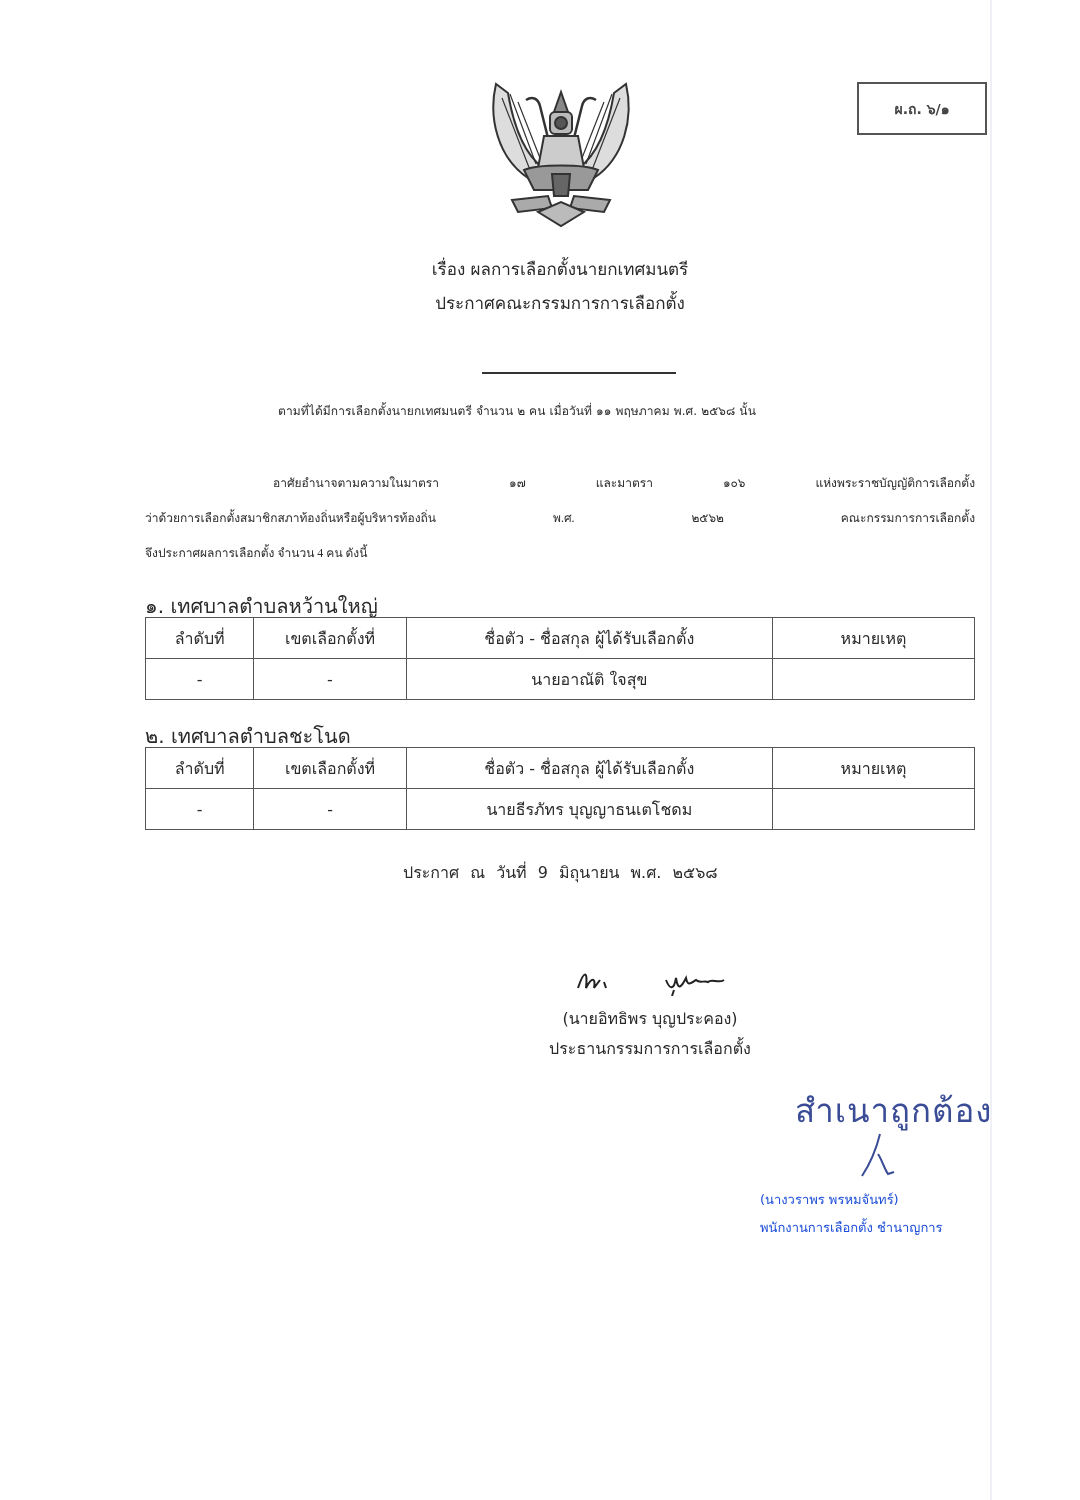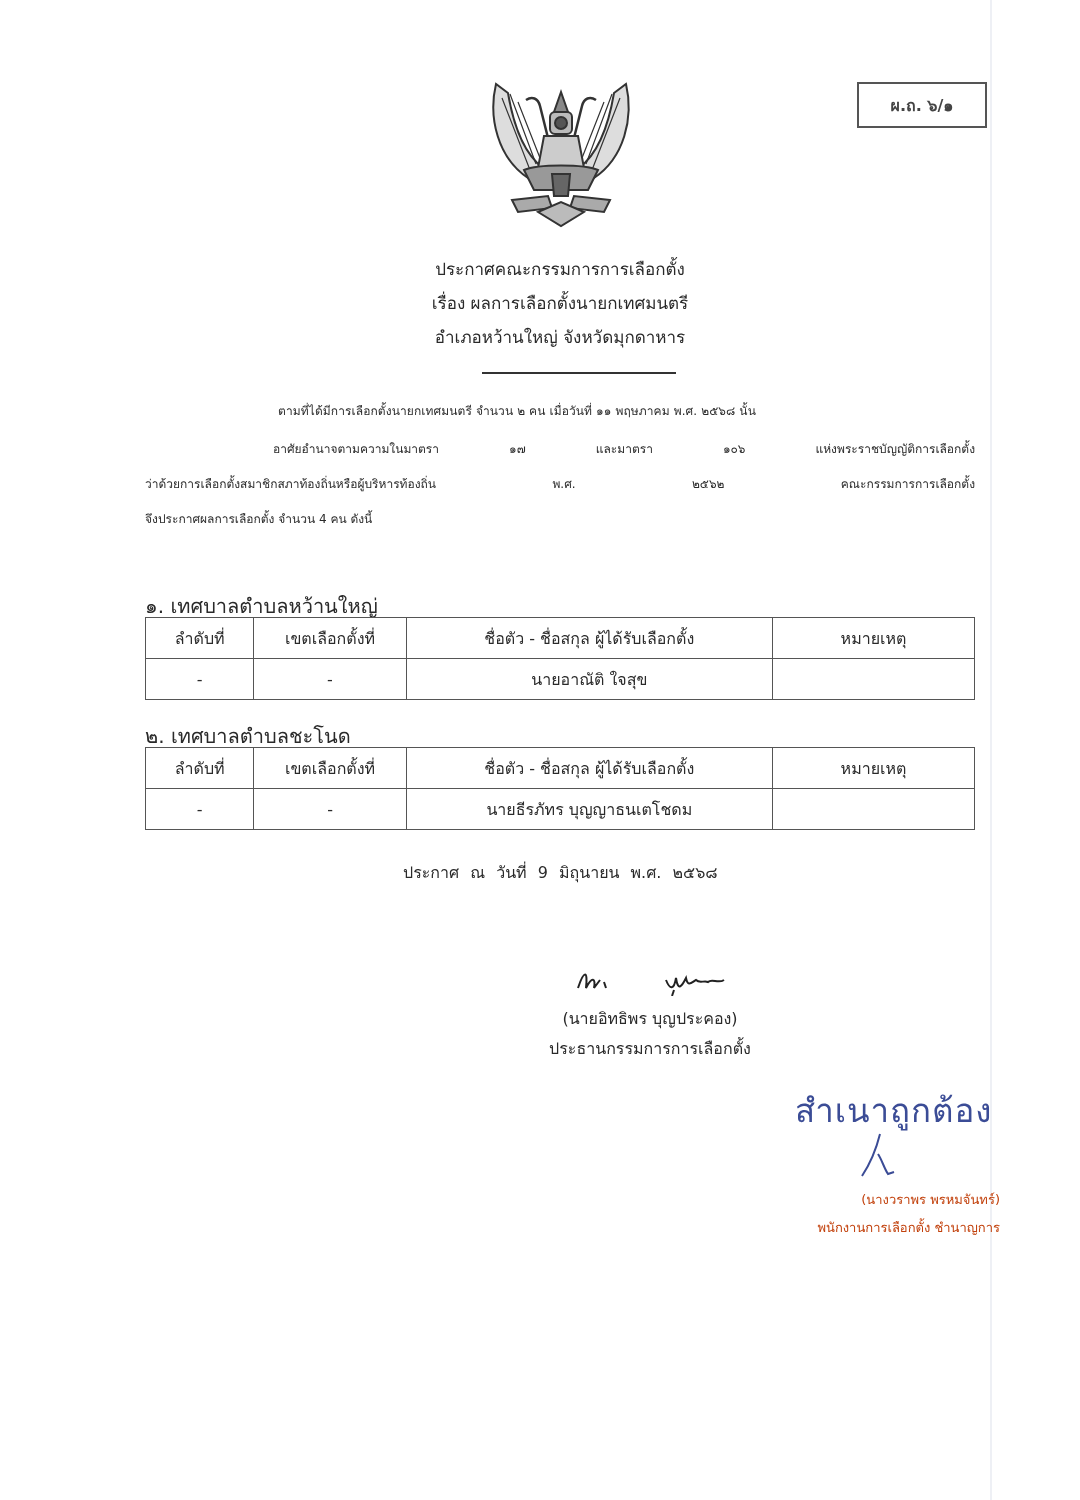--- a/index.html
+++ b/index.html
@@ -7,41 +7,41 @@
     width: 1080px; height: 1500px; position: relative; overflow: hidden;
     background: #ffffff;
     font-family: "DejaVu Sans", "Liberation Sans", sans-serif;
     color: #2a2a2a;
   }
   .page-edge {
     position: absolute; left: 990px; top: 0; width: 2px; height: 1500px;
     background: #eef0f5;
   }
   .form-code {
-    position: absolute; left: 857px; top: 82px; width: 130px; height: 46px;
+    position: absolute; left: 857px; top: 82px; width: 130px; height: 53px;
     border: 2px solid #555; box-sizing: border-box;
     display: flex; align-items: center; justify-content: center;
-    font-size: 16px; font-weight: bold; color: #444;
+    font-size: 14px; font-weight: bold; color: #444;
   }
   .emblem {
     position: absolute; left: 488px; top: 78px; width: 146px; height: 150px;
   }
   .title-block {
     position: absolute; left: 300px; top: 252px; width: 520px;
     text-align: center; font-size: 17px; line-height: 34px; color: #2a2a2a;
   }
   .title-rule {
     position: absolute; left: 482px; top: 372px; width: 194px; height: 1.5px;
     background: #333;
   }
   .para {
     position: absolute; font-size: 12px; color: #2a2a2a; white-space: nowrap;
   }
   .p1 { left: 278px; top: 401px; letter-spacing: 0.1px; }
-  .p2 { left: 145px; top: 432px; width: 830px; line-height: 35px; white-space: normal; }
+  .p2 { left: 145px; top: 466px; width: 830px; line-height: 35px; white-space: normal; font-family: Liberation Serif, serif; }
   .p2 .line { display: block; text-align: justify; text-align-last: justify; }
   .p2 .line.first { padding-left: 128px; }
   .p2 .line.last { text-align-last: left; }
   .section-label {
     position: absolute; left: 145px; font-size: 20px; color: #2a2a2a;
   }
   table.results {
     position: absolute; left: 145px; width: 830px;
     border-collapse: collapse; font-size: 16px; color: #2a2a2a;
   }
@@ -63,21 +63,21 @@
   }
   .certified {
     position: absolute; left: 795px; top: 1084px; font-size: 33px;
     color: #3b4c96; font-family: Liberation Sans, sans-serif; letter-spacing: 1px;
   }
   .cert-sign {
     position: absolute; left: 858px; top: 1130px; width: 40px; height: 50px;
   }
   .cert-signer {
     position: absolute; left: 760px; top: 1186px; width: 240px;
-    text-align: right; font-size: 13px; line-height: 28px; color: #c2410c;
+    text-align: left; font-size: 13px; line-height: 28px; color: #1d4ed8;
   }
 </style>
 </head>
 <body>
 
 <div class="page-edge"></div>
 
 <div class="form-code">
   <span>ผ.ถ. ๖/๑</span>
 </div>
@@ -96,23 +96,22 @@
     <path d="M56 58 L90 58 L96 90 L50 90 Z" fill="#ccc"></path>
     <path d="M36 92 C50 86 96 86 110 92 L100 112 L46 112 Z" fill="#999"></path>
     <path d="M64 96 L82 96 L80 118 L66 118 Z" fill="#666"></path>
     <path d="M24 122 L60 118 L64 130 L30 134 Z" fill="#aaa"></path>
     <path d="M122 122 L86 118 L82 130 L116 134 Z" fill="#aaa"></path>
     <path d="M50 134 L73 148 L96 134 L73 124 Z" fill="#bbb"></path>
   </g>
 </svg>
 
 <div class="title-block">
+  <div>เรื่อง ผลการเลือกตั้งนายกเทศมนตรี</div>
   <div>ประกาศคณะกรรมการการเลือกตั้ง</div>
-  <div>เรื่อง ผลการเลือกตั้งนายกเทศมนตรี</div>
-  <div>อำเภอหว้านใหญ่ จังหวัดมุกดาหาร</div>
 </div>
 <div class="title-rule"></div>
 
 <div class="para p1">ตามที่ได้มีการเลือกตั้งนายกเทศมนตรี จำนวน ๒ คน เมื่อวันที่ ๑๑ พฤษภาคม พ.ศ. ๒๕๖๘ นั้น</div>
 
 <div class="para p2">
   <span class="line first">อาศัยอำนาจตามความในมาตรา ๑๗ และมาตรา ๑๐๖ แห่งพระราชบัญญัติการเลือกตั้ง</span>
   <span class="line">ว่าด้วยการเลือกตั้งสมาชิกสภาท้องถิ่นหรือผู้บริหารท้องถิ่น พ.ศ. ๒๕๖๒ คณะกรรมการการเลือกตั้ง</span>
   <span class="line last">จึงประกาศผลการเลือกตั้ง จำนวน 4 คน ดังนี้</span>
 </div>

